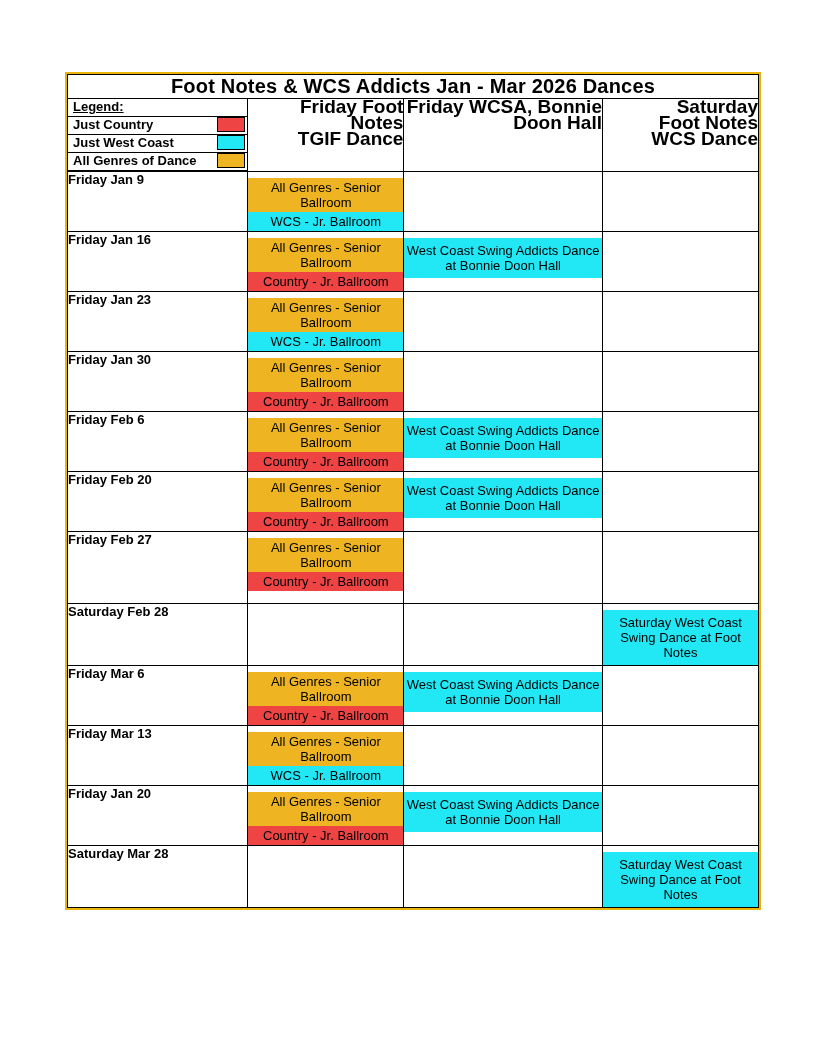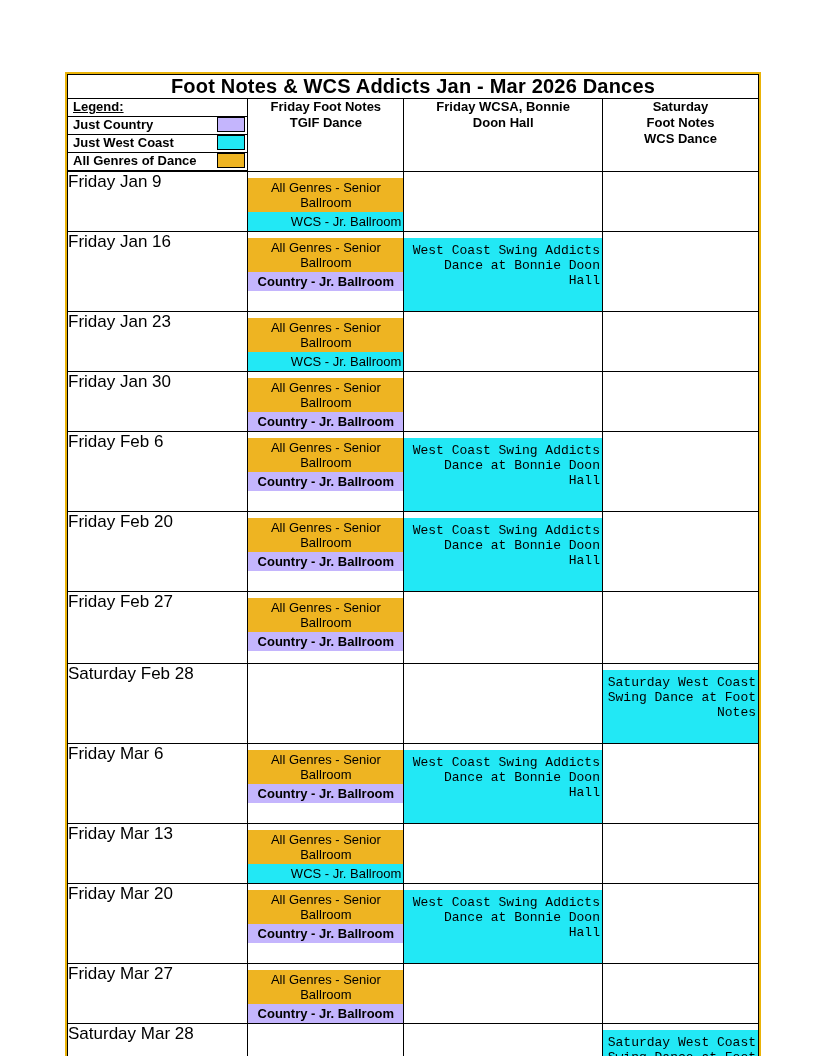--- a/index.html
+++ b/index.html
@@ -40,23 +40,23 @@
   
   .title-cell {
     text-align: center;
     font-weight: bold;
     font-size: 20px;
     padding: 9px 0 11px 0;
     letter-spacing: 0.2px;
   }
   
   .hdr {
-    text-align: center;
+    text-align: right;
     font-weight: bold;
-    font-size: 13px;
+    font-size: 19px;
     line-height: 16px;
     padding: 6px 4px;
     vertical-align: middle;
   }
   .legend-cell {
     padding: 3px 0 0 0;
     vertical-align: top;
   }
   table.legend {
     border-collapse: collapse;
@@ -84,41 +84,40 @@
   }
   .swatch {
     display: block;
     width: 28px;
     height: 15px;
     border: 1px solid #000000;
     box-sizing: border-box;
   }
   
   .date {
-    font-weight: normal;
-    font-size: 17px;
+    font-weight: bold;
+    font-size: 13px;
     padding: 5px 0 0 5px;
     white-space: nowrap;
   }
   
   .chip {
     font-size: 13px;
     line-height: 15px;
     text-align: center;
     padding: 2px 2px;
     box-sizing: border-box;
   }
   .chip.tall {
     padding-top: 5px;
-    padding-bottom: 23px;
-    font-family: Liberation Mono, monospace;
+    padding-bottom: 5px;
   }
   .gold  { background: #eeb422; }
-  .cyan  { background: #22e8f5; text-align: right; }
-  .green { background: #c4b5fd; font-weight: bold; }
+  .cyan  { background: #22e8f5; }
+  .green { background: #ef4444; }
   .spacer { height: 6px; }
   td.plain { background: #ffffff; }
 </style>
 </head>
 <body>
 
 <div class="page">
   <div class="sheet">
     <table class="cal">
       <colgroup>
@@ -281,40 +280,30 @@
             <td class="date">Friday Mar 13</td>
             <td>
               <div class="spacer"></div>
               <div class="chip gold">All Genres - Senior Ballroom</div>
               <div class="chip cyan">WCS - Jr. Ballroom</div>
             </td>
             <td class="plain"></td>
             <td class="plain"></td>
           </tr>
           <tr style="height: 50px;">
-            <td class="date">Friday  Mar 20</td>
-            <td>
-              <div class="spacer"></div>
-              <div class="chip gold">All Genres - Senior Ballroom</div>
-              <div class="chip green">Country - Jr. Ballroom</div>
-            </td>
-            <td>
-              <div class="spacer"></div>
-              <div class="chip cyan tall">West Coast Swing Addicts Dance at Bonnie Doon Hall</div>
-            </td>
-            <td class="plain"></td>
-          </tr>
-          <tr style="height: 50px;">
-            <td class="date">Friday Mar 27</td>
-            <td>
-              <div class="spacer"></div>
-              <div class="chip gold">All Genres - Senior Ballroom</div>
-              <div class="chip green">Country - Jr. Ballroom</div>
-            </td>
-            <td class="plain"></td>
+            <td class="date">Friday  Jan 20</td>
+            <td>
+              <div class="spacer"></div>
+              <div class="chip gold">All Genres - Senior Ballroom</div>
+              <div class="chip green">Country - Jr. Ballroom</div>
+            </td>
+            <td>
+              <div class="spacer"></div>
+              <div class="chip cyan tall">West Coast Swing Addicts Dance at Bonnie Doon Hall</div>
+            </td>
             <td class="plain"></td>
           </tr>
           <tr style="height: 55px;">
             <td class="date">Saturday  Mar 28</td>
             <td class="plain"></td>
             <td class="plain"></td>
             <td>
               <div class="spacer"></div>
               <div class="chip cyan tall">Saturday West Coast Swing Dance at Foot Notes</div>
             </td>

